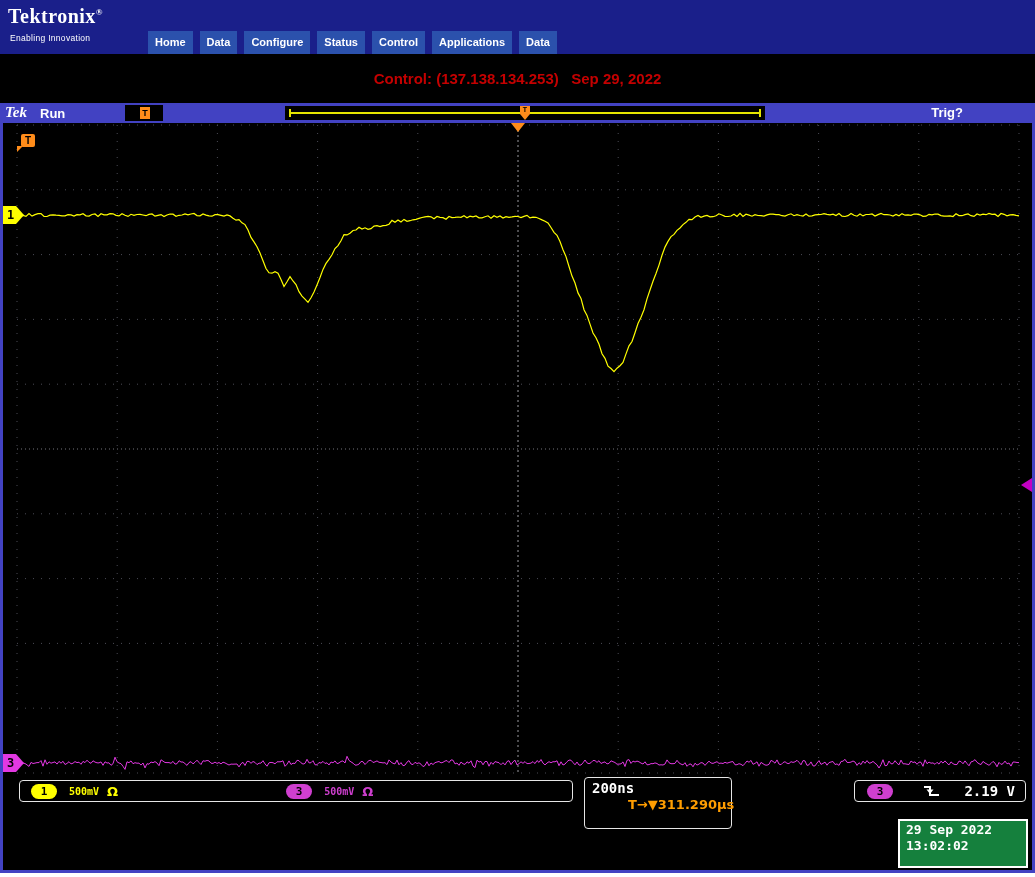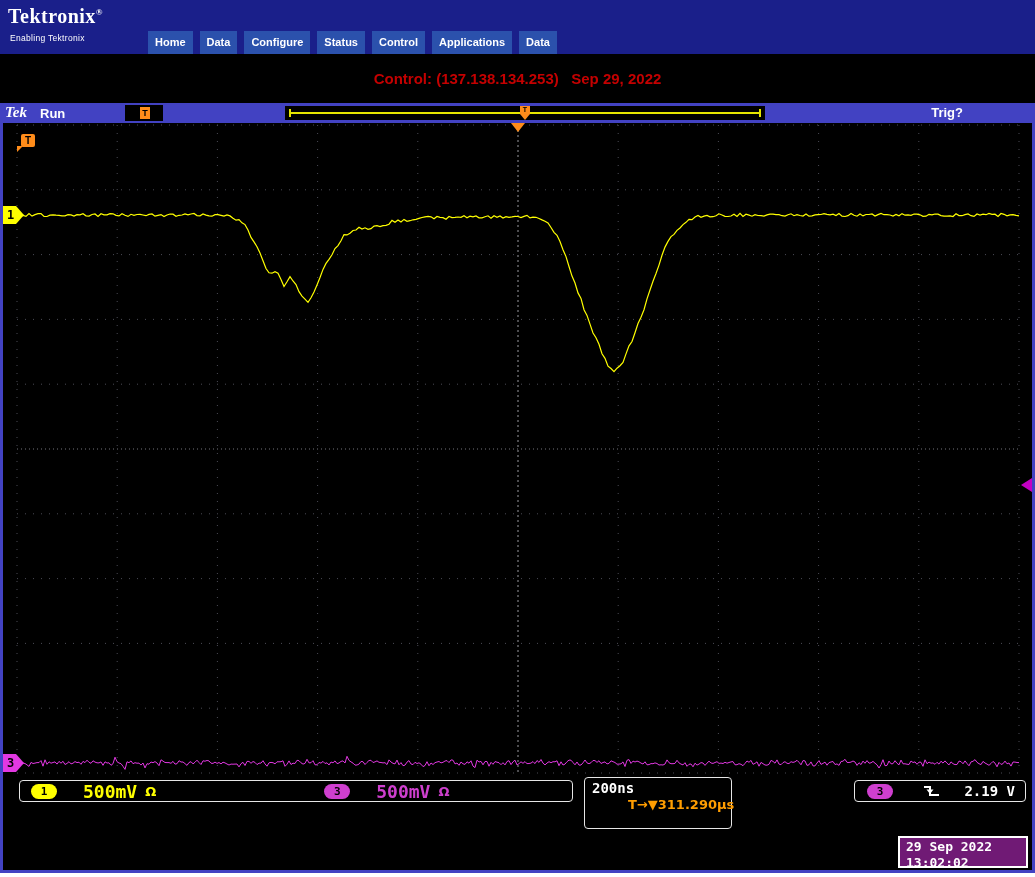--- a/index.html
+++ b/index.html
@@ -56,46 +56,46 @@
   
   .rbox { position:absolute; background:#000; border:1px solid #e6e6e6; border-radius:4px;
           box-sizing:border-box; color:#fff;
           font-family:"DejaVu Sans Mono", monospace; font-weight:bold; }
   .rbox-ch { left:16px; top:657px; width:554px; height:22px; display:flex; align-items:center; }
   .pill { display:inline-flex; justify-content:center; align-items:center; flex:none;
           width:26px; height:15px; border-radius:8px; color:#000;
           font:bold 11px "DejaVu Sans Mono", monospace; }
   .pill1 { background:#ffff00; margin-left:11px; }
   .pill3m { background:#cf3fcf; margin-left:168px; }
-  .val { font-size:18px; margin-left:26px; }
+  .val { font-size:10px; margin-left:12px; }
   .ohm { font-size:13px; margin-left:8px; font-family:"DejaVu Sans", sans-serif; }
   .y { color:#ffff00; } .m { color:#cf3fcf; }
   .rbox-h { left:581px; top:654px; width:148px; height:52px; padding:2px 7px; font-size:14px; }
   .delay { color:#ff9d00; font-size:13px; margin-top:1px; font-family:"DejaVu Sans", sans-serif; font-weight:bold;margin-left:36px; }
   .rbox-a { left:735px; top:654px; width:110px; height:36px; padding:2px 7px; font-size:14px; }
   .rbox-a div + div { margin-top:1px; }
   .rbox-t { left:851px; top:657px; width:172px; height:22px; display:flex; align-items:center; }
   .rbox-t .pill { margin-left:12px; }
   .slope-icon { margin-left:30px; flex:none; }
   .tlevel { margin-left:auto; margin-right:10px; font-size:14px; }
   
-  .datetime { position:absolute; right:4px; bottom:2px; width:130px; height:32px; background:#701a75;
+  .datetime { position:absolute; right:4px; bottom:2px; width:130px; height:49px; background:#15803d;
               border:2px solid #fff; box-sizing:border-box; color:#fff; padding:1px 6px;
               font:bold 13px/16px "DejaVu Sans Mono", monospace; }
 </style>
 </head>
 <body>
 
 <div id="page">
 
   <div class="hdr">
     <div class="logo">
       <span>Tektronix</span><sup>®</sup>
     </div>
-    <div class="tagline">Enabling Tektronix</div>
+    <div class="tagline">Enabling Innovation</div>
     <nav class="mainnav">
       <button class="nav-btn">Home</button>
       <button class="nav-btn">Data</button>
       <button class="nav-btn">Configure</button>
       <button class="nav-btn">Status</button>
       <button class="nav-btn">Control</button>
       <button class="nav-btn">Applications</button>
       <button class="nav-btn">Data</button>
     </nav>
   </div>

